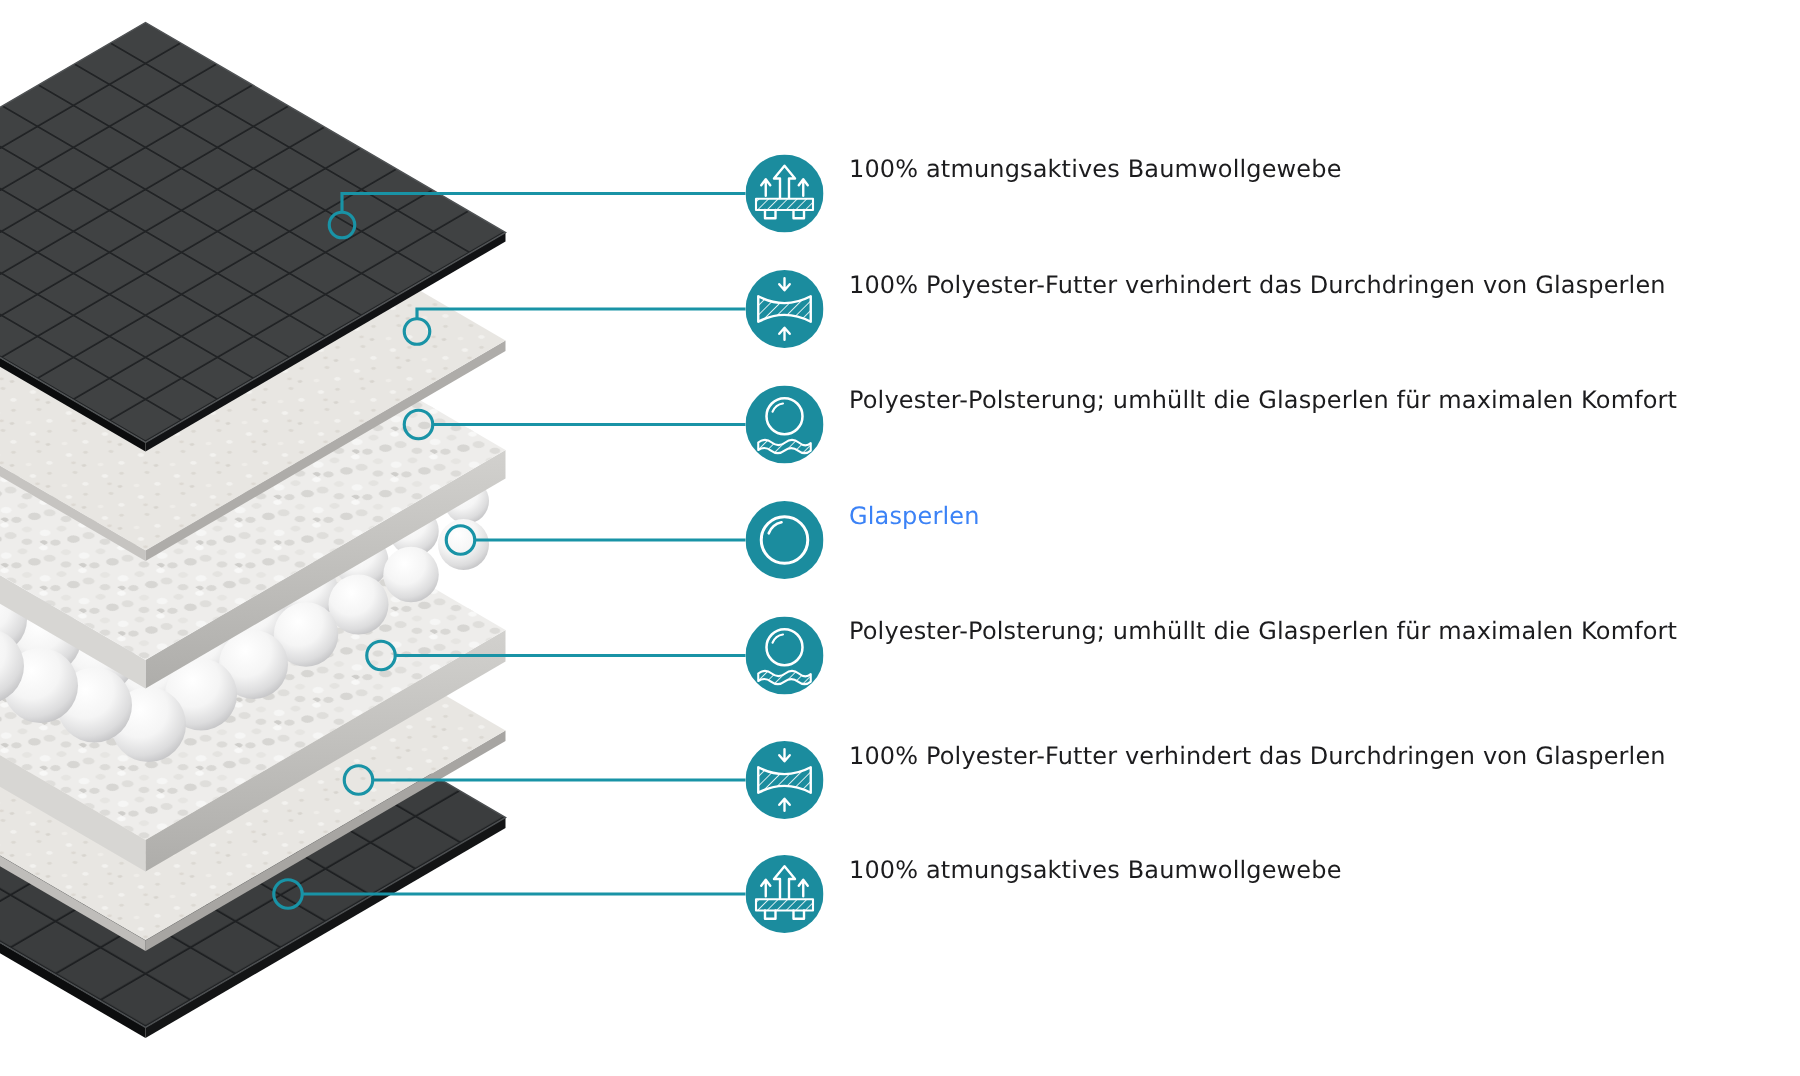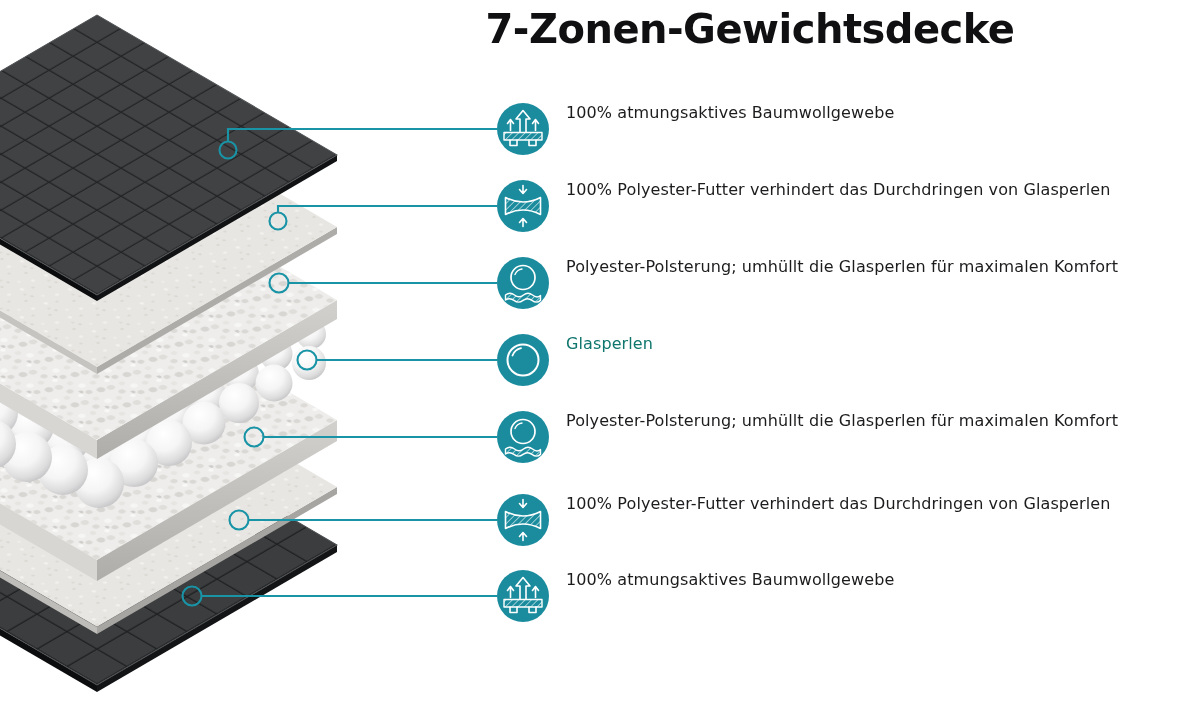--- a/index.html
+++ b/index.html
@@ -198,21 +198,20 @@
       <circle cx="307" cy="360" r="9.5"></circle>
       <path d="M263.5 437 H497"></path>
       <circle cx="254" cy="437" r="9.5"></circle>
       <path d="M248.5 520 H497"></path>
       <circle cx="239" cy="520" r="9.5"></circle>
       <path d="M201.5 596 H497"></path>
       <circle cx="192" cy="596" r="9.5"></circle>
     </g>
   </svg>
 
-  <div class="title" style="color: rgb(16, 16, 18);">7-Zonen-Gewichtsdecke</div>
 
   <div id="rows">
       <div class="row" style="top: 103px;">
         <span class="badge">
           <svg viewBox="0 0 52 52" width="52" height="52" style="color: rgb(27, 140, 158);">
             <use href="#sym-breathability-icon" xlink:href="#sym-breathability-icon"></use>
           </svg>
         </span>
         <span class="label" style="color: rgb(28, 28, 30);">100% atmungsaktives Baumwollgewebe</span>
       </div>
@@ -231,21 +230,21 @@
           </svg>
         </span>
         <span class="label" style="color: rgb(28, 28, 30);">Polyester-Polsterung; umhüllt die Glasperlen für maximalen Komfort</span>
       </div>
       <div class="row" style="top: 334px;">
         <span class="badge">
           <svg viewBox="0 0 52 52" width="52" height="52" style="color: rgb(27, 140, 158);">
             <use href="#sym-glass-bead-icon" xlink:href="#sym-glass-bead-icon"></use>
           </svg>
         </span>
-        <span class="label" style="color: #0f766e;">Glasperlen</span>
+        <span class="label" style="color: #3b82f6;">Glasperlen</span>
       </div>
       <div class="row" style="top: 411px;">
         <span class="badge">
           <svg viewBox="0 0 52 52" width="52" height="52" style="color: rgb(27, 140, 158);">
             <use href="#sym-padding-icon" xlink:href="#sym-padding-icon"></use>
           </svg>
         </span>
         <span class="label" style="color: rgb(28, 28, 30);">Polyester-Polsterung; umhüllt die Glasperlen für maximalen Komfort</span>
       </div>
       <div class="row" style="top: 494px;">

